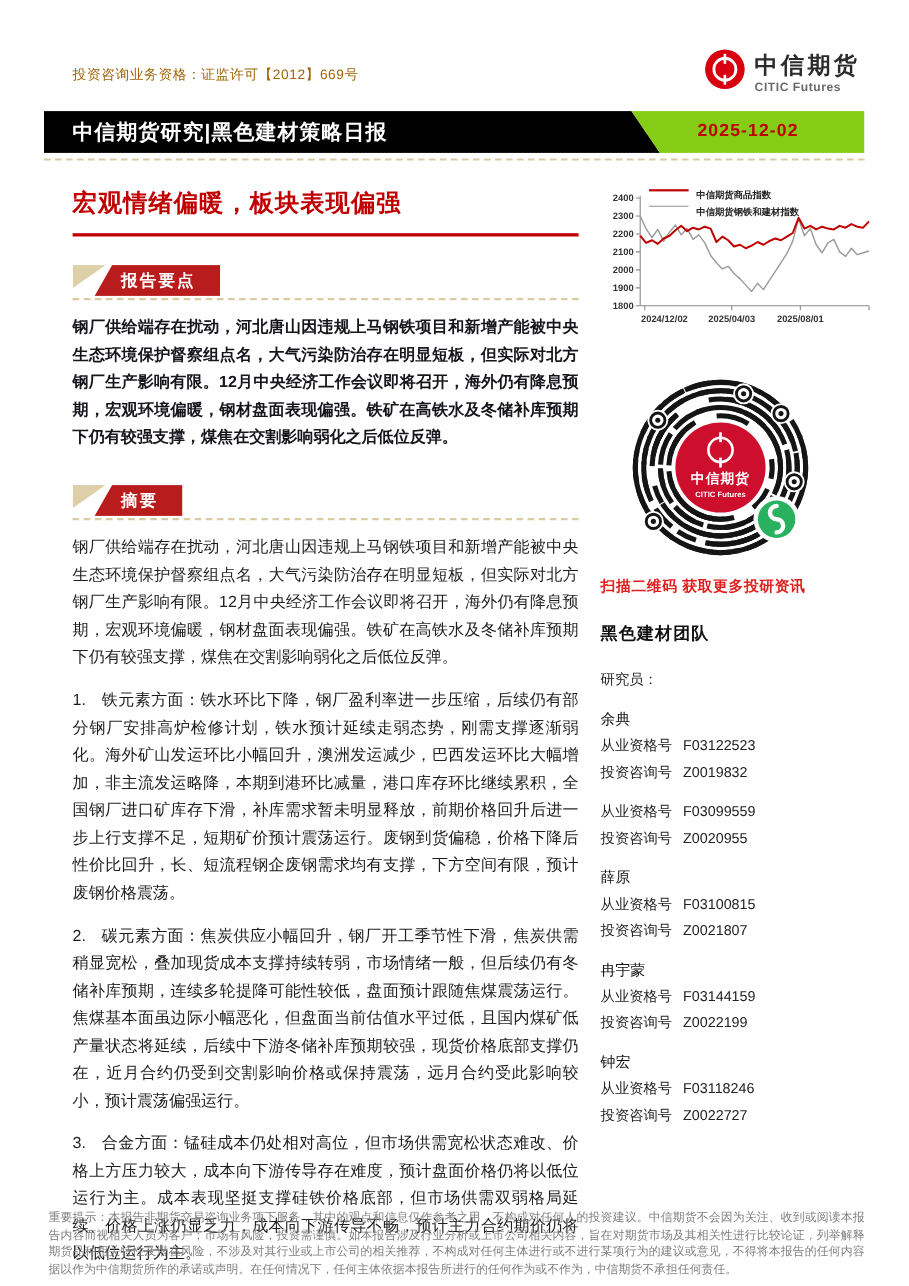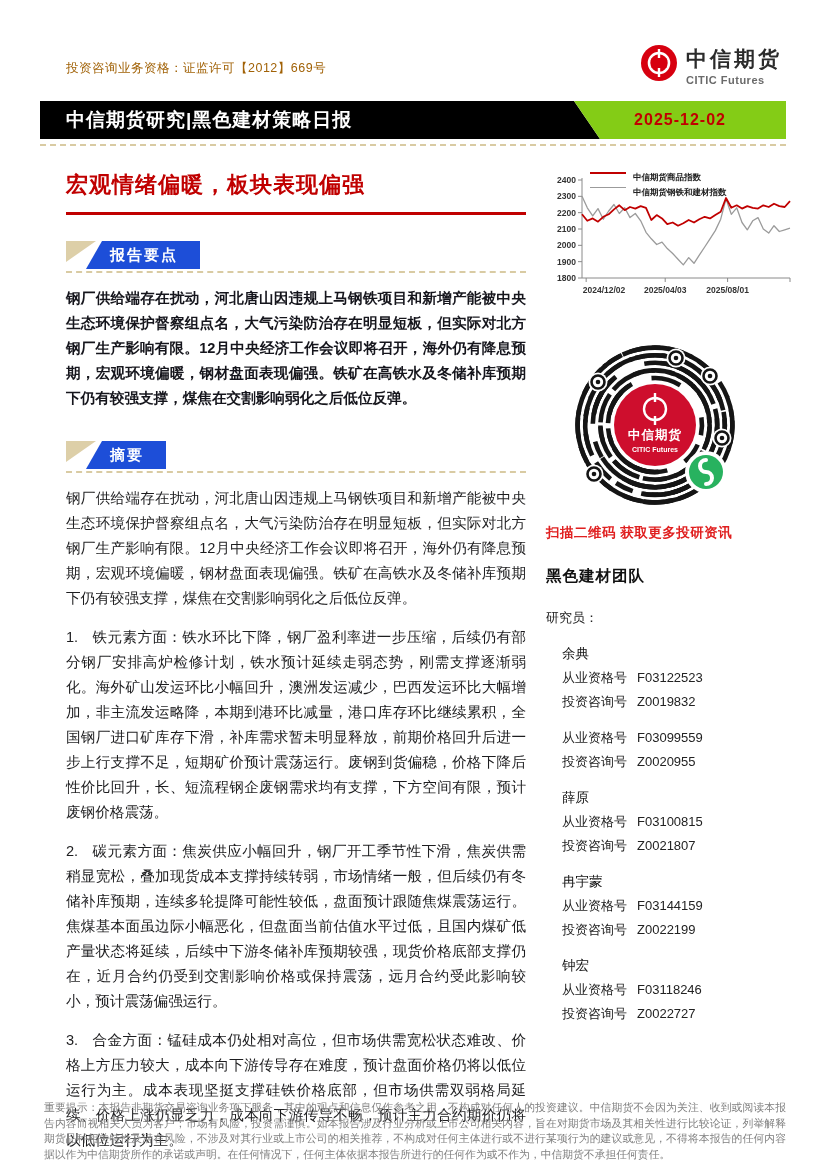--- a/index.html
+++ b/index.html
@@ -28,21 +28,21 @@
   
   .leftcol { position:absolute; left:66px; top:170px; width:460px; }
   .report-title { color:#c00000; font-size:22px; font-weight:bold; letter-spacing:1px; }
   .title-rule { margin-top:12px; height:3px; background:#c00000; width:100%; }
 
   .badge-wrap { position:relative; margin-top:26px; height:30px; }
   .badge-dash { position:absolute; left:0; right:0; bottom:-2px; border-top:2px dashed #d9cba3; }
   .badge { position:relative; display:inline-block; height:28px; }
   .badge .tri { position:absolute; left:0; top:0; width:30px; height:21px; background:#ddcfa8;
                 clip-path:polygon(0 0, 100% 0, 0 100%); }
-  .badge .red { position:relative; margin-left:8px; height:28px; background:#1d4ed8; color:#fff;
+  .badge .red { position:relative; margin-left:8px; height:28px; background:#b91c1c; color:#fff;
                 font-size:15px; font-weight:bold; letter-spacing:2px;
                 padding:0 22px 0 36px; display:flex; align-items:center;
                 clip-path:polygon(28px 0, 100% 0, 100% 100%, 12px 100%); }
   .para { margin-top:15px; font-size:14.6px; line-height:25px; text-align:justify; color:#1d1d1f; }
   .para.bold { font-weight:bold; color:#15151c; }
   .point { margin-top:14px; font-size:14.6px; line-height:25px; text-align:justify; color:#1d1d1f; }
   .point .num { padding-right:14px; }
   .summary-gap { margin-top:30px; }
 
   
@@ -51,21 +51,21 @@
   .legend { position:absolute; left:44px; top:0; z-index:2; }
   .legend-row { display:flex; gap:7px; height:15px; }
   .legend-swatch { width:36px; height:0; border-top:2px solid #c00000; }
   .legend-swatch.gray { border-top:1.5px solid #9b9b9b; }
   .legend-label { font-size:8.5px; font-weight:bold; color:#222; white-space:nowrap; }
 
   .qr-box { margin-top:28px; margin-left:18px; width:186px; height:182px; }
   .qr-caption { margin-top:6px; color:#e02020; font-size:13.5px; font-weight:bold; letter-spacing:.5px; white-space:nowrap; }
   .team-title { margin-top:24px; font-size:15.5px; font-weight:bold; color:#111; letter-spacing:1px;font-family:Liberation Mono, monospace; }
   .res-label { margin-top:22px; font-size:13px; color:#222; }
-  .researcher { margin-top:18px;margin-left:16px; }
+  .researcher { margin-top:18px; }
   .researcher .name { font-size:13.5px; color:#111; }
   .researcher .row { margin-top:6px; font-size:13px; color:#222; }
   .researcher .row .lab { padding-right:10px; }
 
   
   .footer { position:absolute; left:44px; top:1100px; width:742px;
             font-size:10.8px; line-height:15.5px; color:#7f7f7f; text-align:justify; }
 </style>
 </head>
 <body>

